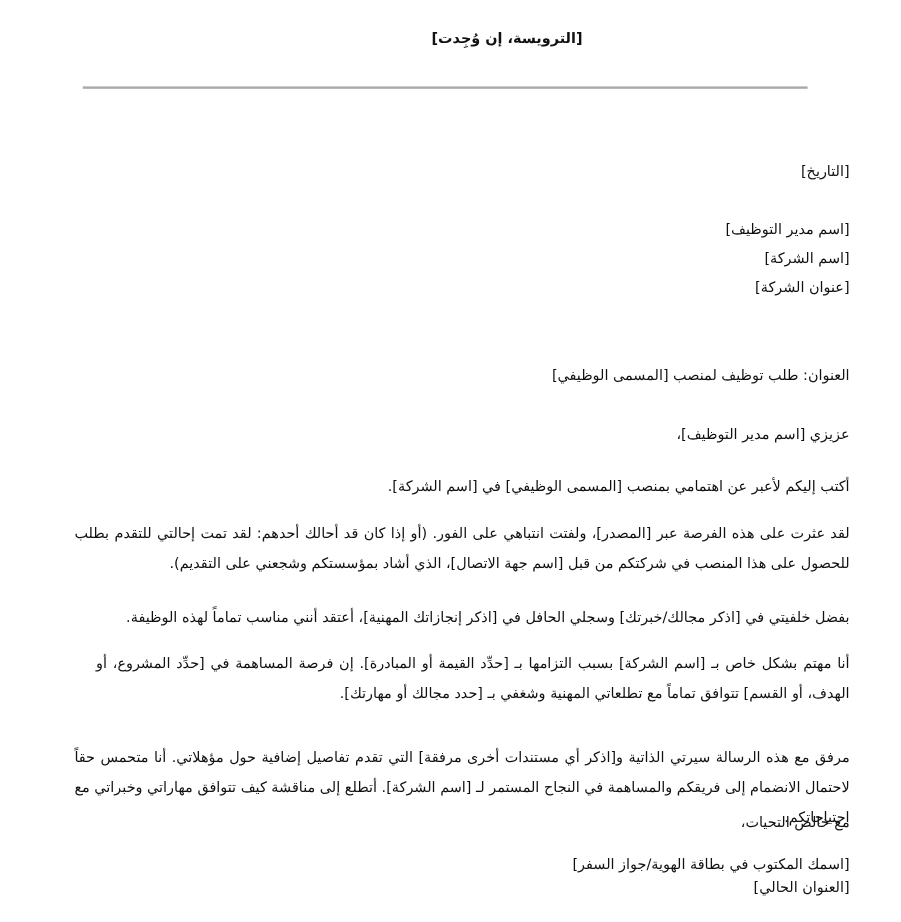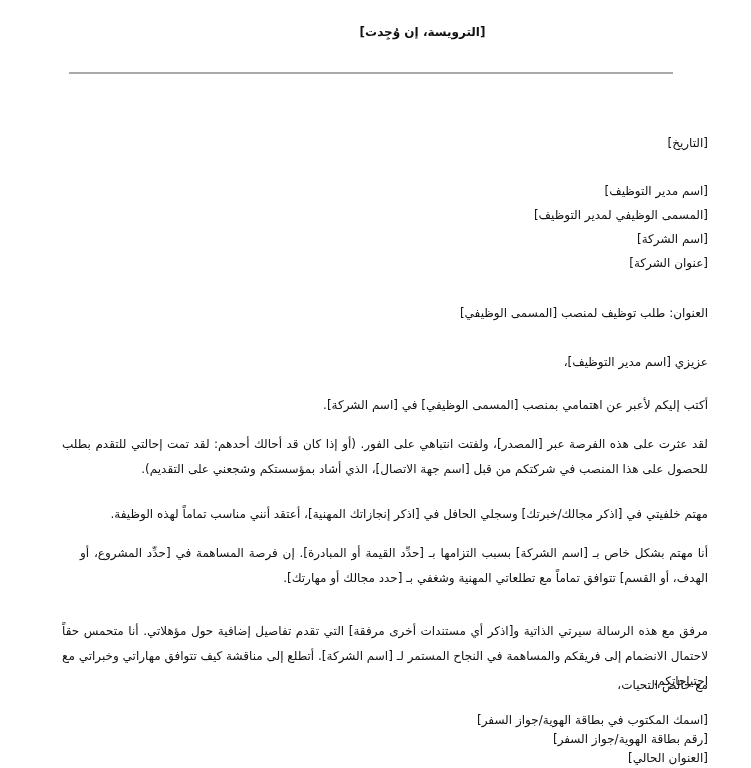--- a/index.html
+++ b/index.html
@@ -69,21 +69,20 @@
   <div class="header">[الترويسة، إن وُجِدت]</div>
 
   <div class="rule"></div>
 
   <div class="blk" style="top:131px;">
     <b>[التاريخ]</b>
   </div>
 
   <div class="blk" style="top:179px;">
     <b class="addr-line">[اسم مدير التوظيف]</b>
-    <b class="addr-line">[المسمى الوظيفي لمدير التوظيف]</b>
     <b class="addr-line">[اسم الشركة]</b>
     <b class="addr-line">[عنوان الشركة]</b>
   </div>
 
   <div class="blk" style="top:350px;">
     <span>عزيزي </span><b>[اسم مدير التوظيف]</b><span>،</span>
   </div>
 
   <div class="blk" style="top:301px;">
     <b>العنوان:</b><span> طلب توظيف لمنصب </span><b>[المسمى الوظيفي]</b>
@@ -91,32 +90,31 @@
 
   <div class="para" style="top:393px;">
     <span>أكتب إليكم لأعبر عن اهتمامي بمنصب </span><b>[المسمى الوظيفي]</b><span> في </span><b>[اسم الشركة]</b><span>.</span>
   </div>
 
   <div class="para" style="top:432px;">
     <span>لقد عثرت على هذه الفرصة عبر </span><b>[المصدر]</b><span>، ولفتت انتباهي على الفور. (أو إذا كان قد أحالك أحدهم: لقد تمت إحالتي للتقدم بطلب للحصول على هذا المنصب في شركتكم من قبل </span><b>[اسم جهة الاتصال]</b><span>، الذي أشاد بمؤسستكم وشجعني على التقديم).</span>
   </div>
 
   <div class="para" style="top:502px;">
-    <span>مهتم خلفيتي في </span><b>[اذكر مجالك/خبرتك]</b><span> وسجلي الحافل في </span><b>[اذكر إنجازاتك المهنية]</b><span>، أعتقد أنني مناسب تماماً لهذه الوظيفة.</span>
+    <span>بفضل خلفيتي في </span><b>[اذكر مجالك/خبرتك]</b><span> وسجلي الحافل في </span><b>[اذكر إنجازاتك المهنية]</b><span>، أعتقد أنني مناسب تماماً لهذه الوظيفة.</span>
   </div>
 
   <div class="para" style="top:541px;margin-left:18px;">
     <span>أنا مهتم بشكل خاص بـ </span><b>[اسم الشركة]</b><span> بسبب التزامها بـ </span><b>[حدِّد القيمة أو المبادرة]</b><span>. إن فرصة المساهمة في </span><b>[حدِّد المشروع، أو الهدف، أو القسم]</b><span> تتوافق تماماً مع تطلعاتي المهنية وشغفي بـ </span><b>[حدد مجالك أو مهارتك]</b><span>.</span>
   </div>
 
   <div class="para" style="top:607px;margin-top:12px;">
     <span>مرفق مع هذه الرسالة سيرتي الذاتية و</span><b>[اذكر أي مستندات أخرى مرفقة]</b><span> التي تقدم تفاصيل إضافية حول مؤهلاتي. أنا متحمس حقاً لاحتمال الانضمام إلى فريقكم والمساهمة في النجاح المستمر لـ </span><b>[اسم الشركة]</b><span>. أتطلع إلى مناقشة كيف تتوافق مهاراتي وخبراتي مع احتياجاتكم.</span>
   </div>
 
   <div class="blk" style="top:673px;">مع خالص التحيات،</div>
 
   <div class="blk" style="top:711px;">
     <b class="sig-line">[اسمك المكتوب في بطاقة الهوية/جواز السفر]</b>
-    <b class="sig-line">[رقم بطاقة الهوية/جواز السفر]</b>
     <b class="sig-line">[العنوان الحالي]</b>
   </div>
 
 </div>
 
 </body></html>

